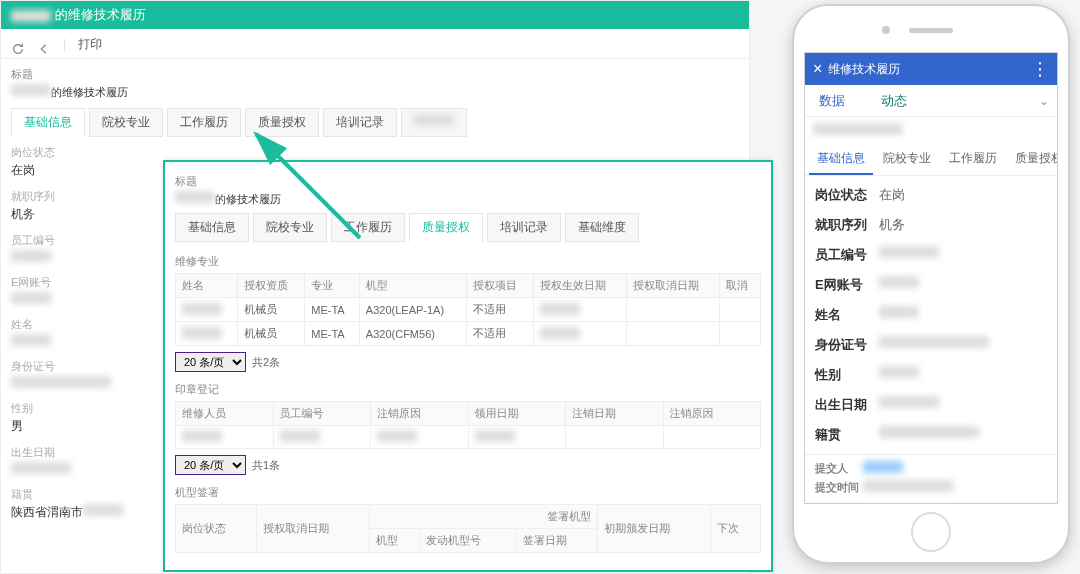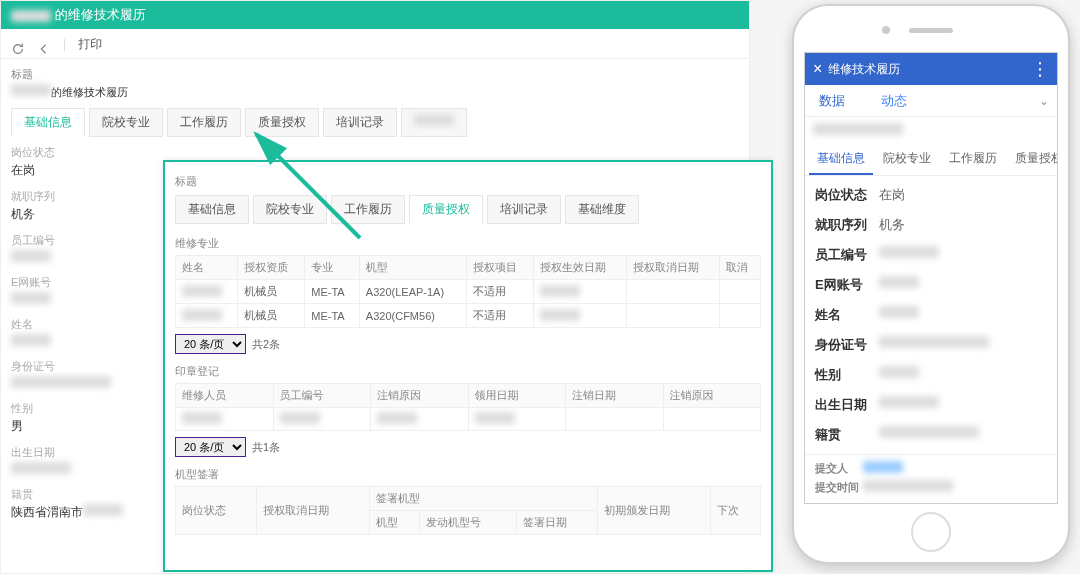--- a/index.html
+++ b/index.html
@@ -43,21 +43,21 @@
 
 .phone { position: absolute; right: 10px; top: 4px; width: 278px; height: 560px; background: #fff; border: 2px solid #d0d0d0; border-radius: 36px; box-shadow: 0 4px 14px rgba(0,0,0,0.2); }
 .phone .speaker { position: absolute; top: 22px; left: 50%; transform: translateX(-50%); width: 44px; height: 5px; background: #ccc; border-radius: 3px; }
 .phone .camera { position: absolute; top: 20px; left: 88px; width: 8px; height: 8px; background: #ccc; border-radius: 50%; }
 .phone .home { position: absolute; bottom: 10px; left: 50%; transform: translateX(-50%); width: 40px; height: 40px; border: 2px solid #ddd; border-radius: 50%; }
 .phone .screen { position: absolute; left: 10px; right: 10px; top: 46px; bottom: 58px; background: #fff; border: 1px solid #ccc; overflow: hidden; }
 
 .m-header { background: #3366cc; color: #fff; height: 32px; display: flex; align-items: center; padding: 0 8px; justify-content: space-between; }
 .m-header .left { display: flex; align-items: center; gap: 6px; }
 .m-tabs { display: flex; border-bottom: 1px solid #eee; height: 32px; align-items: center; justify-content: space-between; padding: 0 8px; }
-.m-tabs .t { padding: 0 6px; color: #3b82f6; font-size: 13px; }
+.m-tabs .t { padding: 0 6px; color: #0f766e; font-size: 13px; }
 .m-tabs .t.active { color: #3366cc; }
 .m-sub { padding: 6px 8px; font-size: 12px; color: #666; }
 .m-subtabs { display: flex; gap: 2px; border-bottom: 1px solid #eee; padding: 0 4px; overflow: hidden; }
 .m-subtabs .st { padding: 6px 8px; font-size: 12px; color: #666; white-space: nowrap; }
 .m-subtabs .st.active { color: #3366cc; border-bottom: 2px solid #3366cc; }
 .m-fields { padding: 4px 0; }
 .m-fields .row { display: flex; padding: 6px 10px; font-size: 13px; border-bottom: 0; }
 .m-fields .row .k { width: 64px; color: #333; font-weight: bold; }
 .m-fields .row .v { flex: 1; color: #666; }
 .m-footer { border-top: 1px solid #eee; padding: 4px 10px; font-size: 11px; color: #888; }
@@ -138,20 +138,21 @@
     <div class="field">
         <div class="label">籍贯</div>
         <div class="value"><span>陕西省渭南市</span><span class="blur" style="width:30px"></span></div>
       </div>
   </div>
 </div>
 
 <div class="sub-panel">
   <div class="crumb">
     <div>标题</div>
+    <div class="line2"><span class="blur" style="width:24px"></span><span>的修技术履历</span></div>
   </div>
   <div class="tabs">
     <div class="tab">基础信息</div>
     <div class="tab">院校专业</div>
     <div class="tab">工作履历</div>
     <div class="tab active">质量授权</div>
     <div class="tab">培训记录</div>
     <div class="tab">基础维度</div>
   </div>
 
@@ -220,21 +221,21 @@
     <select><option>20 条/页</option></select>
     <span>共1条</span>
   </div>
 
   <div class="section-title">机型签署</div>
   <table class="grid">
     <tbody>
         <tr>
       <th rowspan="2">岗位状态</th>
       <th rowspan="2">授权取消日期</th>
-      <th colspan="3" style="text-align:left">签署机型</th>
+      <th colspan="3" style="text-align:right">签署机型</th>
       <th rowspan="2">初期颁发日期</th>
       <th rowspan="2">下次</th>
     </tr>
     <tr>
       <th>机型</th>
       <th>发动机型号</th>
       <th>签署日期</th>
     </tr>
   </tbody>
     </table>

